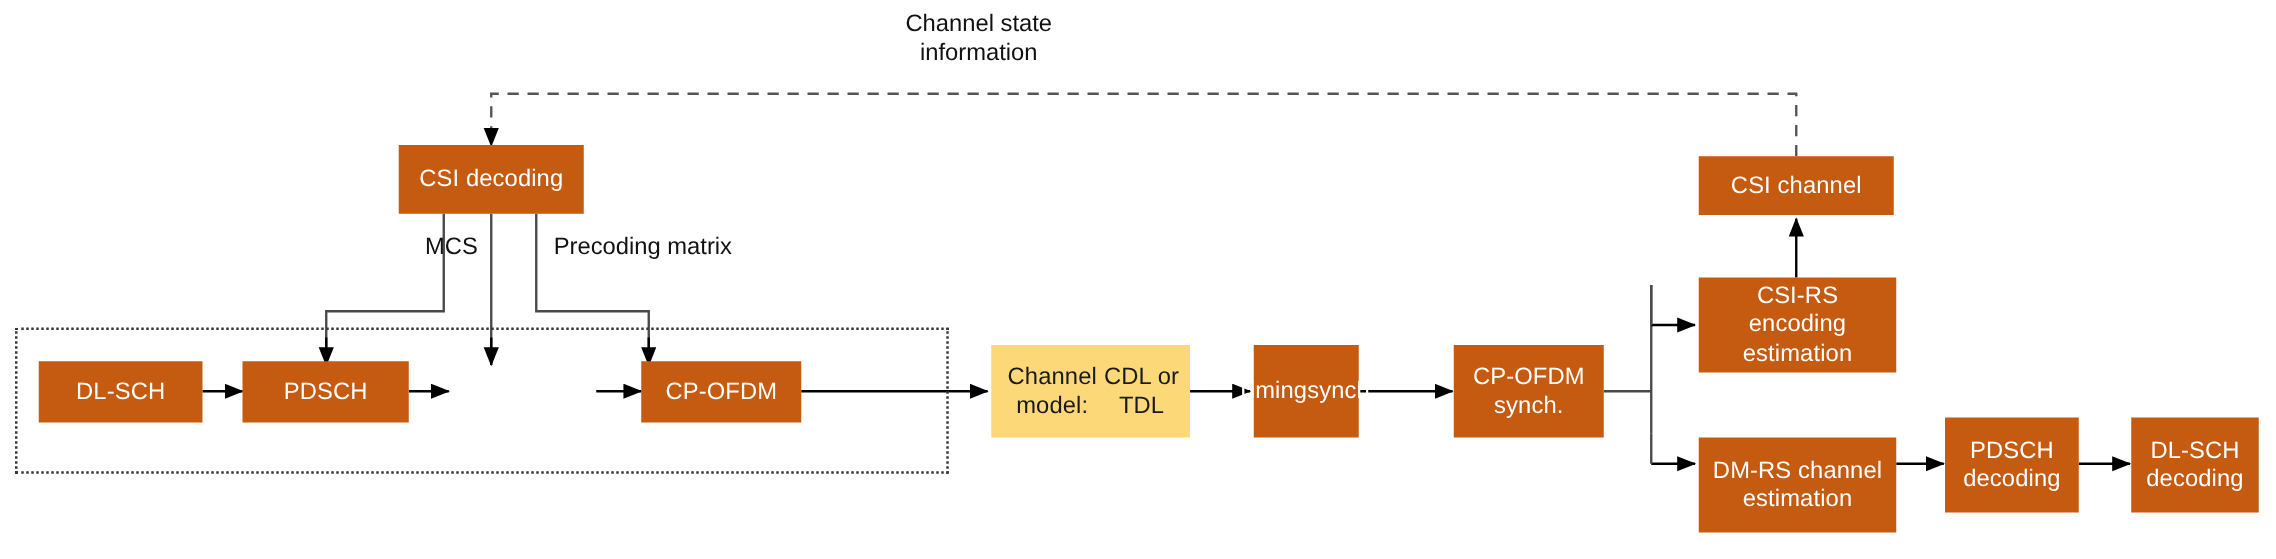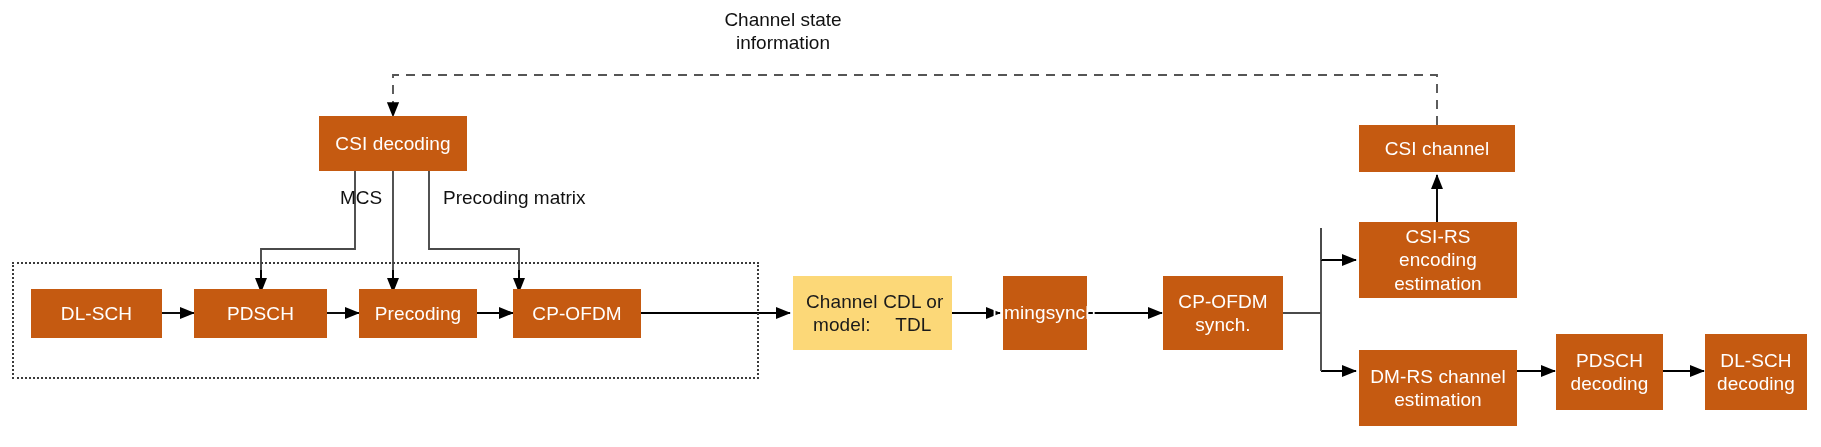--- a/index.html
+++ b/index.html
@@ -124,23 +124,20 @@
   </div>
 
   <div class="node orange" style="left:31px; top:289px; width:131px; height:49px;">
     <span>DL-SCH</span>
   </div>
 
   <div class="node orange" style="left:194px; top:289px; width:133px; height:49px;">
     <span>PDSCH</span>
   </div>
 
-  <div class="node orange" style="left:359px; top:289px; width:118px; height:49px;">
-    <span>Precoding</span>
-  </div>
 
   <div class="node orange" style="left:513px; top:289px; width:128px; height:49px;">
     <span>CP-OFDM</span>
   </div>
 
   <div class="node yellow" style="left:793px; top:276px; width:159px; height:74px; flex-direction:row;">
     <span>Channel model:</span>
     <span>CDL or TDL</span>
   </div>
 

